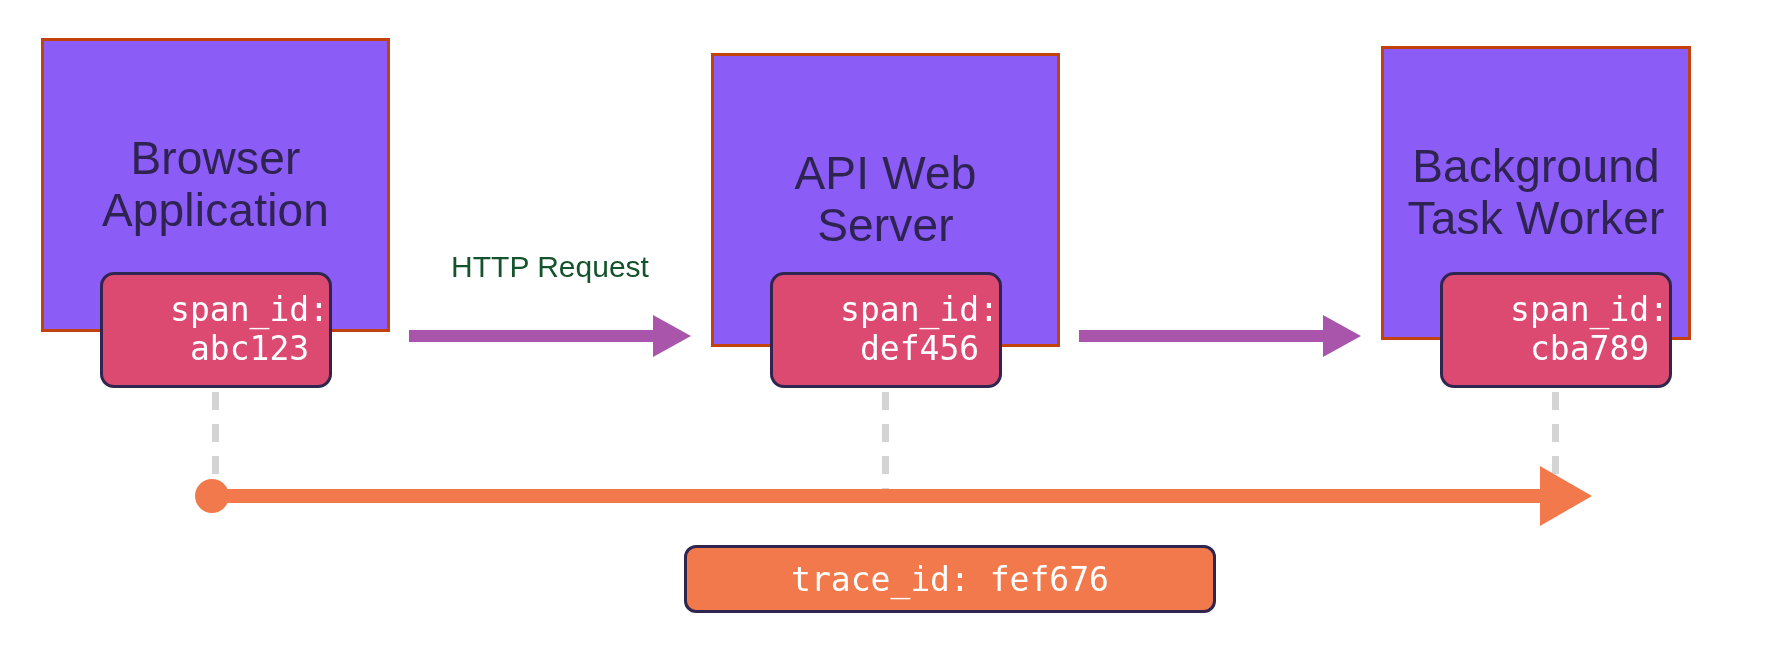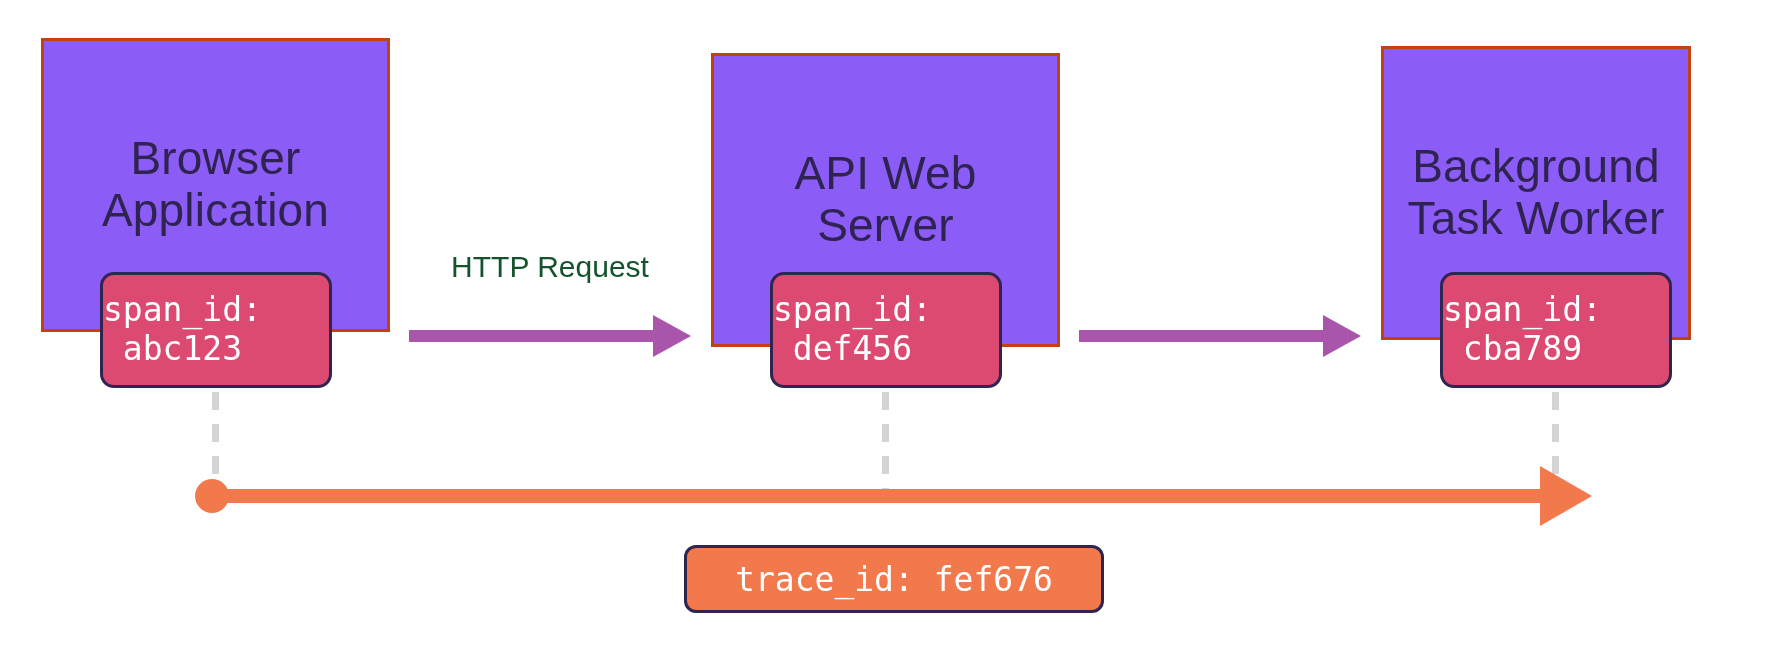--- a/index.html
+++ b/index.html
@@ -40,21 +40,21 @@
 
   
   .span-badge {
     position: absolute;
     background: #dc4a72;
     border: 3px solid #30254f;
     border-radius: 14px;
     box-sizing: border-box;
     display: flex;
     align-items: center;
-    justify-content: flex-start;
+    justify-content: flex-end;
     color: #ffffff;
     font-family: "DejaVu Sans Mono", monospace;
     font-size: 33px;
     line-height: 1.18;
     text-align: center;
     white-space: pre-line;
   }
 
   
   .dash-line {
@@ -186,17 +186,17 @@
     <div class="shaft" style="width:244px;"></div>
     <div class="head" style="left:244px;"></div>
   </div>
 
   <div id="trace-timeline" style="left:0; top:0; width:1770px; height:654px;">
     <div class="t-dot" style="left:195px; top:479px;"></div>
     <div class="t-shaft" style="left:210px; top:489px; width:1330px;"></div>
     <div class="t-head" style="left:1540px; top:466px;"></div>
   </div>
 
-  <div class="trace-badge" style="left:684px; top:545px; width:420px; height:68px;">
+  <div class="trace-badge" style="left:684px; top:545px; width:532px; height:68px;">
     <span>trace_id: fef676</span>
   </div>
 
 </div>
 
 </body></html>

